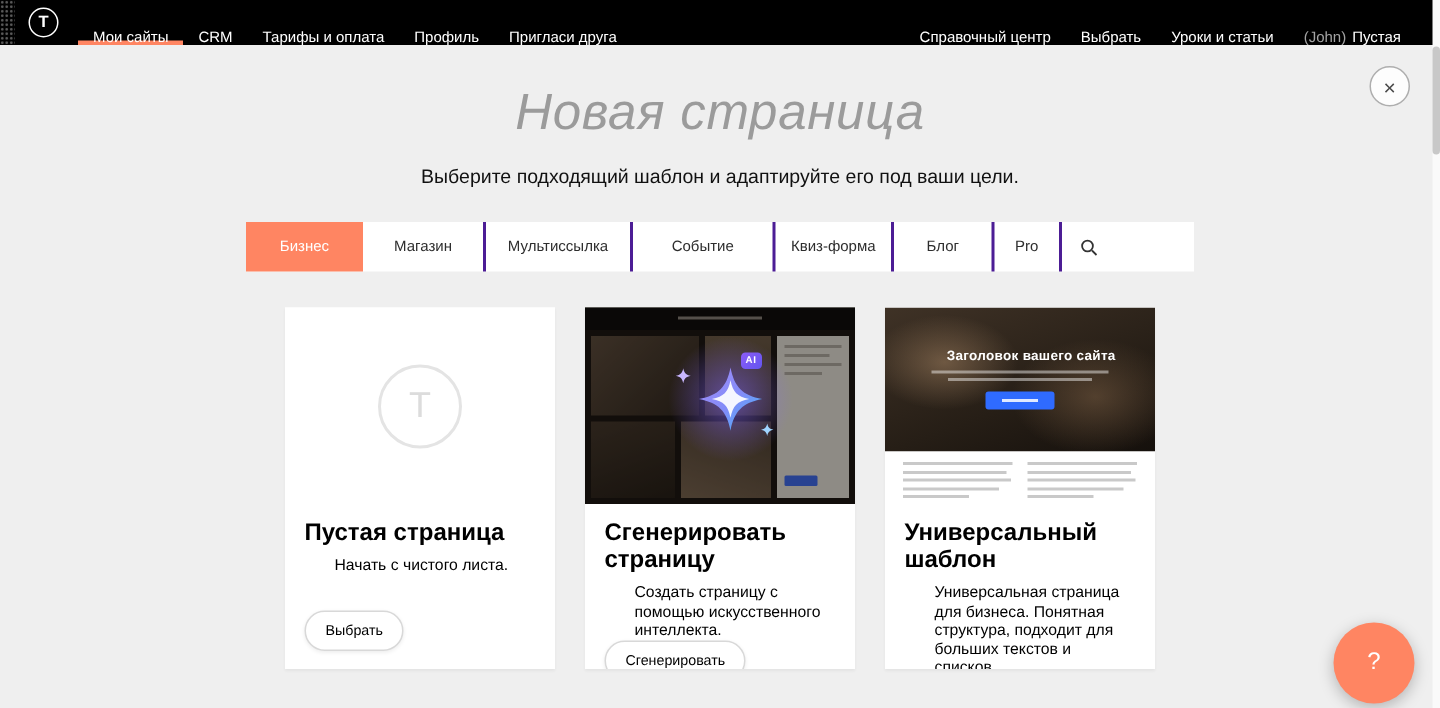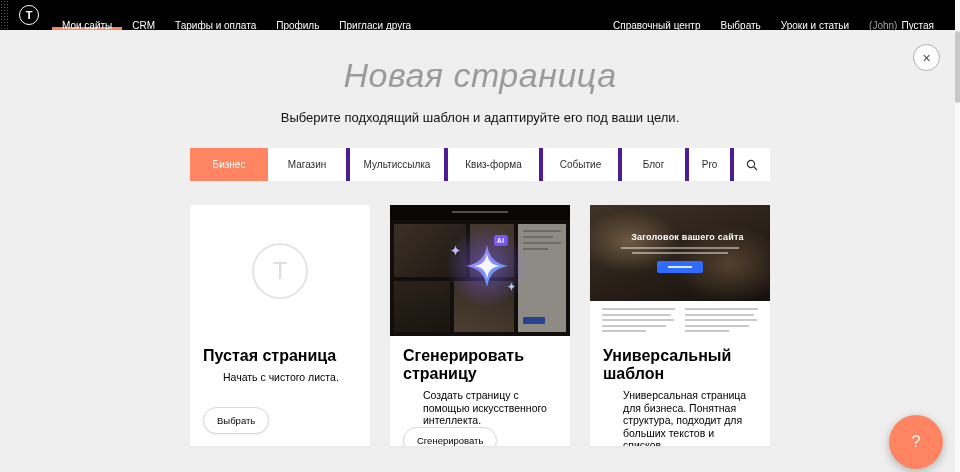--- a/index.html
+++ b/index.html
@@ -17,22 +17,22 @@
   .nav-right{ margin-left:auto; padding-right:16px; }
   .acct-name{ color:#a3a3a3; margin-right:4px; }
 
   
   .main{ position:absolute; top:30px; left:0; width:100%; height:442px; }
   .close-btn{ position:absolute; top:14px; right:20px; width:27px; height:27px; border-radius:50%; border:1px solid #aeaeae; background:#fdfdfd; color:#4a4a4a; font-size:14px; line-height:1; display:flex; align-items:center; justify-content:center; cursor:pointer; }
   .page-title{ margin-top:26px; text-align:center; font-size:34px; font-weight:300; color:#9b9b9b; letter-spacing:.5px;font-style:italic; }
   .page-subtitle{ margin-top:15px; text-align:center; font-size:13px; color:#111; }
 
   
-  .tabs{ width:580px; height:33px; margin:23px auto 0; display:flex; background:#fff; }
-  .tab{ display:flex; align-items:center; justify-content:center; font-size:10px; color:#2e2e2e; border-right:4px solid #4c1d95; cursor:pointer; }
+  .tabs{ width:632px; height:33px; margin:23px auto 0; display:flex; background:#fff; }
+  .tab{ display:flex; align-items:center; justify-content:center; font-size:10px; color:#2e2e2e; border-right:2px solid #4c1d95; cursor:pointer; }
   .tabs .tab:nth-child(1){ width:78px; } .tabs .tab:nth-child(2){ width:82px; }
   .tabs .tab:nth-child(3){ width:98px; } .tabs .tab:nth-child(4){ width:95px; }
   .tabs .tab:nth-child(5){ width:79px; } .tabs .tab:nth-child(6){ width:67px; }
   .tabs .tab:nth-child(7){ width:45px; } .tabs .tab:nth-child(8){ width:36px; border-right:none; }
   .tab.active{ background:var(--accent); color:#fff; border-right:none; }
 
   
   .cards{ width:580px; margin:24px auto 0; display:grid; grid-template-columns:repeat(3,180px); column-gap:20px; }
   .card{ background:#fff; height:241px; display:flex; flex-direction:column; box-shadow:0 1px 2px rgba(0,0,0,.05); }
   .preview{ height:131px; flex:none; position:relative; overflow:hidden; }
@@ -121,22 +121,22 @@
 
   <button class="close-btn">×</button>
 
   <h1 class="page-title">Новая страница</h1>
   <p class="page-subtitle">Выберите подходящий шаблон и адаптируйте его под ваши цели.</p>
 
   <div class="tabs">
     <div class="tab active">Бизнес</div>
     <div class="tab">Магазин</div>
     <div class="tab">Мультиссылка</div>
+    <div class="tab">Событие</div>
     <div class="tab">Квиз-форма</div>
-    <div class="tab">Событие</div>
     <div class="tab">Блог</div>
     <div class="tab">Pro</div>
     <div class="tab">
       <svg width="12" height="12" viewBox="0 0 12 12" fill="none" stroke="#333" stroke-width="1.2">
         <circle cx="5" cy="5" r="3.6"></circle>
         <line x1="8" y1="8" x2="11" y2="11"></line>
       </svg>
     </div>
   </div>
 

